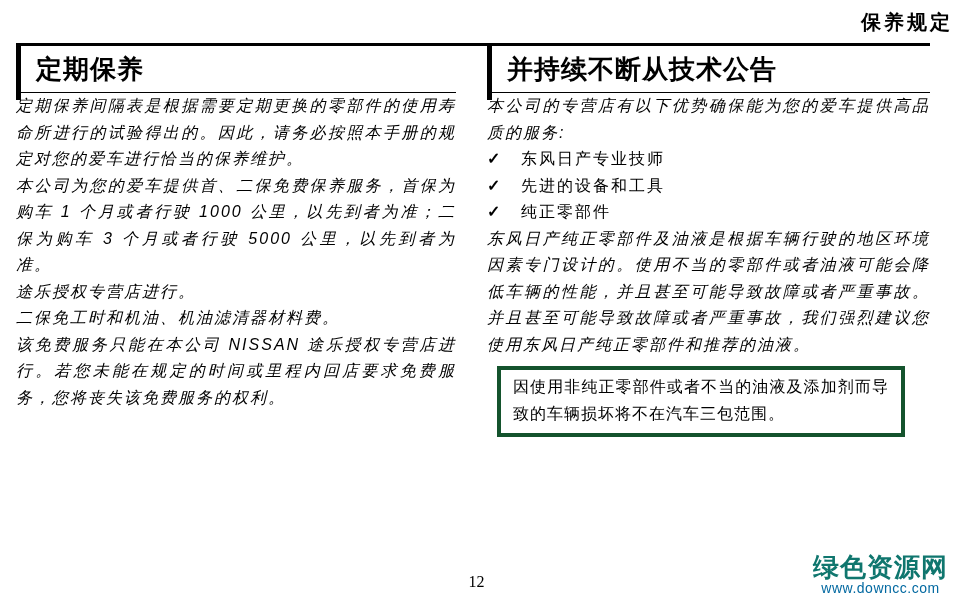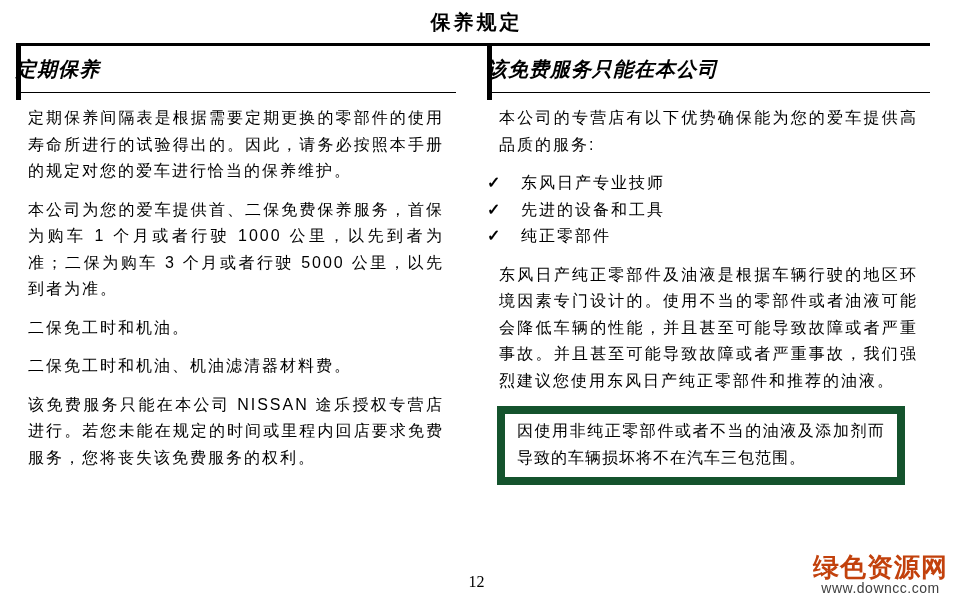--- a/index.html
+++ b/index.html
@@ -10,21 +10,21 @@
     background: #ffffff;
     color: #000000;
     font-family: "Liberation Sans", sans-serif;
     overflow: hidden;
   }
   .doc-title {
     position: absolute;
     top: 9px;
     left: 0;
     width: 100%;
-    text-align: center;
+    text-align: right;
     font-size: 20px;
     font-weight: bold;
     letter-spacing: 3px;
   }
   .top-rule {
     position: absolute;
     top: 43px;
     left: 16px;
     width: 914px;
     height: 3px;
@@ -48,50 +48,49 @@
   }
   .heading-bar {
     position: absolute;
     left: 0;
     top: -1px;
     width: 5px;
     height: 55px;
     background: #000000;
   }
   .heading-text {
-    font-size: 20px;
+    font-size: 26px;
     font-weight: bold;
-    padding-left: 0;
+    padding-left: 20px;
     letter-spacing: 1px;
     white-space: nowrap;
-    font-style: italic;
   }
   .body-text {
     font-size: 16px;
     line-height: 26.5px;
     letter-spacing: 2px;
     text-align: justify;
   }
-  .body-text p { margin: 12px; }
+  .body-text p { margin: 0; font-style: italic; }
   .para-first { margin-top: 3px; }
   .para       { margin-top: 25px; }
   .para-tight { margin-top: 0; }
   .check-row  { display: flex; }
   .check-icon {
     flex: 0 0 34px;
     width: 34px;
     font-weight: bold;
     letter-spacing: 0;
   }
   .note-box {
     margin-top: 8px;
     margin-left: 10px;
     width: 408px;
     box-sizing: border-box;
-    border: 8px solid #14532d;
+    border: 4px solid #14532d;
     padding: 4px 12px 6px 12px;
     letter-spacing: 1px;
   }
   .page-number {
     position: absolute;
     bottom: 10px;
     left: 0;
     width: 100%;
     text-align: center;
     font-family: "Liberation Serif", serif;
@@ -126,30 +125,30 @@
   <div class="columns">
 
     <div class="col-left">
       <div class="col-heading">
         <div class="heading-bar"></div>
         <div class="heading-text">定期保养</div>
       </div>
       <div class="body-text">
         <p class="para-first">定期保养间隔表是根据需要定期更换的零部件的使用寿命所进行的试验得出的。因此，请务必按照本手册的规定对您的爱车进行恰当的保养维护。</p>
         <p class="para">本公司为您的爱车提供首、二保免费保养服务，首保为购车 1 个月或者行驶 1000 公里，以先到者为准；二保为购车 3 个月或者行驶 5000 公里，以先到者为准。</p>
-        <p class="para-tight">二保免工时和机油。</p>
+        <p class="para-tight">途乐授权专营店进行。</p>
         <p class="para-tight">二保免工时和机油、机油滤清器材料费。</p>
         <p class="para">该免费服务只能在本公司 NISSAN 途乐授权专营店进行。若您未能在规定的时间或里程内回店要求免费服务，您将丧失该免费服务的权利。</p>
       </div>
     </div>
 
     <div class="col-right">
       <div class="col-heading">
         <div class="heading-bar"></div>
-        <div class="heading-text">该免费服务只能在本公司</div>
+        <div class="heading-text">并持续不断从技术公告</div>
       </div>
       <div class="body-text">
         <p class="para-first">本公司的专营店有以下优势确保能为您的爱车提供高品质的服务:</p>
 
         <div class="check-row">
           <span class="check-icon">✓</span>
           <span>东风日产专业技师</span>
         </div>
         <div class="check-row">
           <span class="check-icon">✓</span>
@@ -164,17 +163,17 @@
 
         <div class="note-box">因使用非纯正零部件或者不当的油液及添加剂而导致的车辆损坏将不在汽车三包范围。</div>
       </div>
     </div>
 
   </div>
 
   <div class="page-number">12</div>
 
   <div class="watermark">
-    <div class="watermark-name" style="color:#c2410c">绿色资源网</div>
-    <div class="watermark-url" style="color:#404040">www.downcc.com</div>
+    <div class="watermark-name" style="color:#0f766e">绿色资源网</div>
+    <div class="watermark-url" style="color:#0369a1">www.downcc.com</div>
   </div>
 
 </div>
 
 </body></html>

